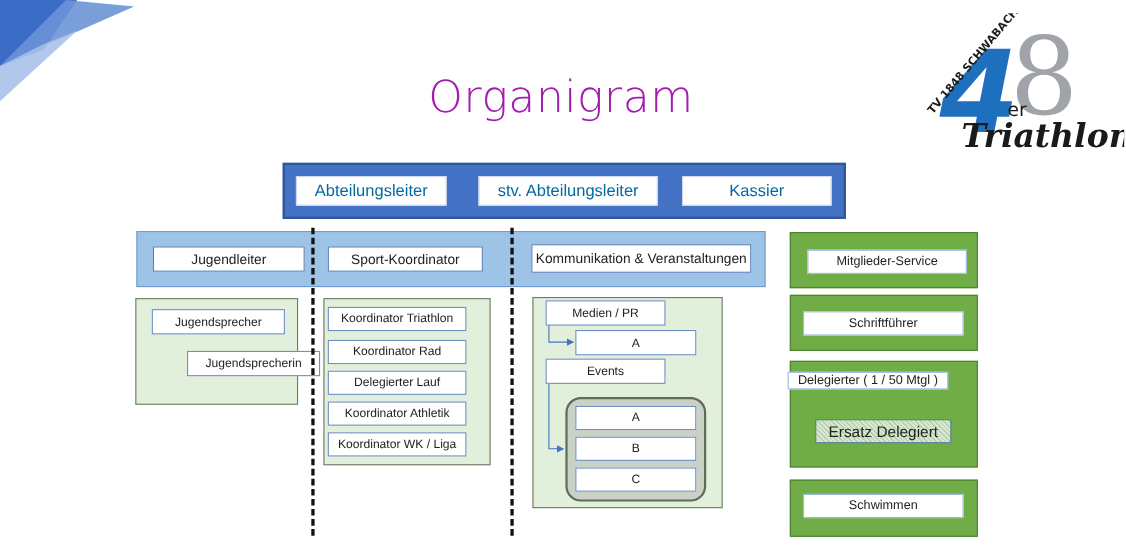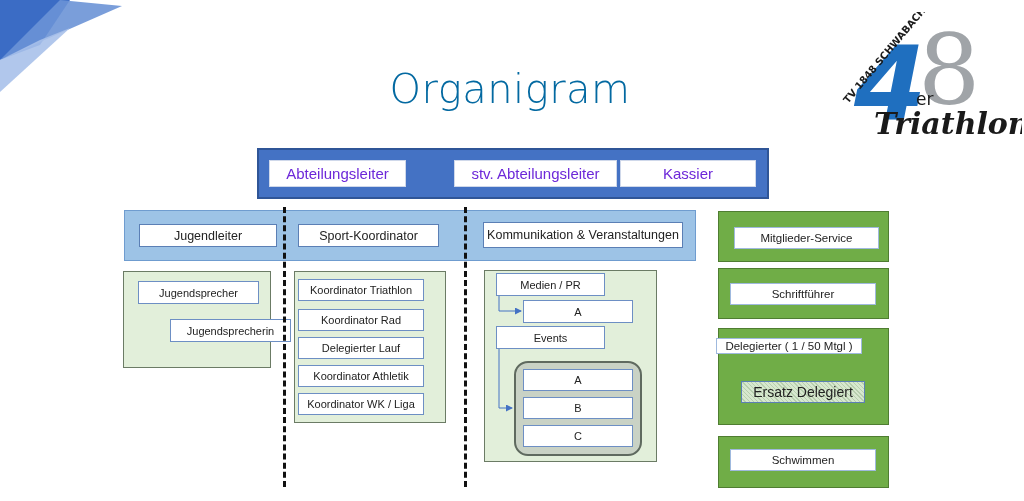--- a/index.html
+++ b/index.html
@@ -1,26 +1,26 @@
 <!DOCTYPE html>
 <html><head>
 <meta charset="utf-8">
 <style>
   html, body { margin:0; padding:0; }
   body { width:1024px; height:501px; position:relative; background:#ffffff; overflow:hidden;
          font-family:"Liberation Sans", sans-serif; color:#222; }
   .abs { position:absolute; box-sizing:border-box; }
   .deco { position:absolute; left:0; top:0; }
   .title { position:absolute; left:380px; top:66px; width:260px; text-align:center;
-           font-size:40px; color:#0369a1; font-family:"DejaVu Sans", sans-serif; font-weight:300; letter-spacing:0.5px; }
+           font-size:40px; color:#a21caf; font-family:"DejaVu Sans", sans-serif; font-weight:300; letter-spacing:0.5px; }
   .logo { position:absolute; left:826px; top:12px; width:196px; height:136px; }
   .box { position:absolute; box-sizing:border-box; display:flex; align-items:center; justify-content:center;
          background:#fff; text-align:center; white-space:nowrap; }
   .top-band { background:#4472c4; border:2px solid #2f5597; }
-  .top-item { font-size:15px; color:#6d28d9; border:1px solid #cfd8ea; }
+  .top-item { font-size:15px; color:#0369a1; border:1px solid #cfd8ea; }
   .mid-band { background:#9dc3e6; border:1px solid #6f9ccf; }
   .mid-item { font-size:12.5px; border:1px solid #5b7fb5; }
   .sub-panel { background:#e2efda; border:1px solid #6b7b65; }
   .sub-item { font-size:11px; border:1px solid #6d8fc4; }
   .green-panel { background:#70ad47; border:1.5px solid #4f7d31; }
   .green-item { font-size:11.5px; border:1px solid #9fb9de; }
   .hatched { background: repeating-linear-gradient(45deg, #d7e8cf 0 2px, #b7cfae 2px 3px); border:1px solid #5b7fb5; font-size:14px; }
   .events-group { background:#c9d2c5; border:2px solid #5f6a5f; border-radius:14px; }
   .dash { position:absolute; width:0; border-left:3px dashed #111; }
 </style>
@@ -38,21 +38,21 @@
 <svg class="logo" viewBox="0 0 196 136">
   <text x="92" y="92" font-size="98" fill="#a0a4a8" font-family="DejaVu Serif, serif">8</text>
   <text x="28" y="108" font-size="104" font-weight="bold" font-style="italic" fill="#1f6fbf" font-family="DejaVu Sans, sans-serif">4</text>
   <text x="0" y="0" font-size="10" font-weight="bold" fill="#1a1a1a" font-family="DejaVu Sans, sans-serif" transform="translate(22,92) rotate(-50)">TV 1848 SCHWABACH</text>
   <text x="90" y="93" font-size="17" fill="#1a1a1a" font-family="DejaVu Sans, sans-serif">er</text>
   <text x="48" y="122" font-size="30" font-style="italic" font-weight="bold" fill="#1a1a1a" font-family="DejaVu Serif, serif">Triathlon</text>
 </svg>
 
 <div class="abs top-band" style="left:257px;top:148px;width:512px;height:51px;"></div>
 <div class="box top-item" style="left:269px;top:160px;width:137px;height:27px;">Abteilungsleiter</div>
-<div class="box top-item" style="left:454px;top:160px;width:163px;height:27px;">stv. Abteilungsleiter</div>
+<div class="box top-item" style="left:435px;top:160px;width:163px;height:27px;">stv. Abteilungsleiter</div>
 <div class="box top-item" style="left:620px;top:160px;width:136px;height:27px;">Kassier</div>
 
 <div class="abs mid-band" style="left:124px;top:210px;width:572px;height:51px;"></div>
 <div class="box mid-item" style="left:139px;top:224px;width:138px;height:23px;">Jugendleiter</div>
 <div class="box mid-item" style="left:298px;top:224px;width:141px;height:23px;">Sport-Koordinator</div>
 <div class="box mid-item" style="left:483px;top:222px;width:200px;height:26px;">Kommunikation &amp; Veranstaltungen</div>
 
 <div class="abs sub-panel" style="left:123px;top:271px;width:148px;height:97px;"></div>
 <div class="box sub-item" style="left:138px;top:281px;width:121px;height:23px;">Jugendsprecher</div>
 <div class="box sub-item" style="left:138px;top:319px;width:121px;height:23px;margin-left:32px;">Jugendsprecherin</div>

